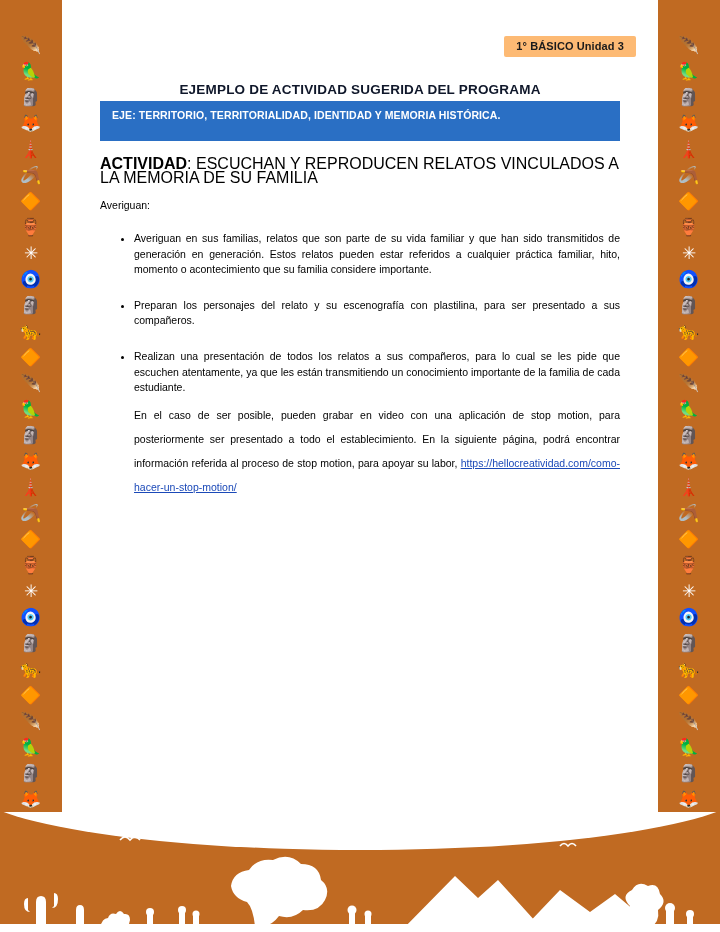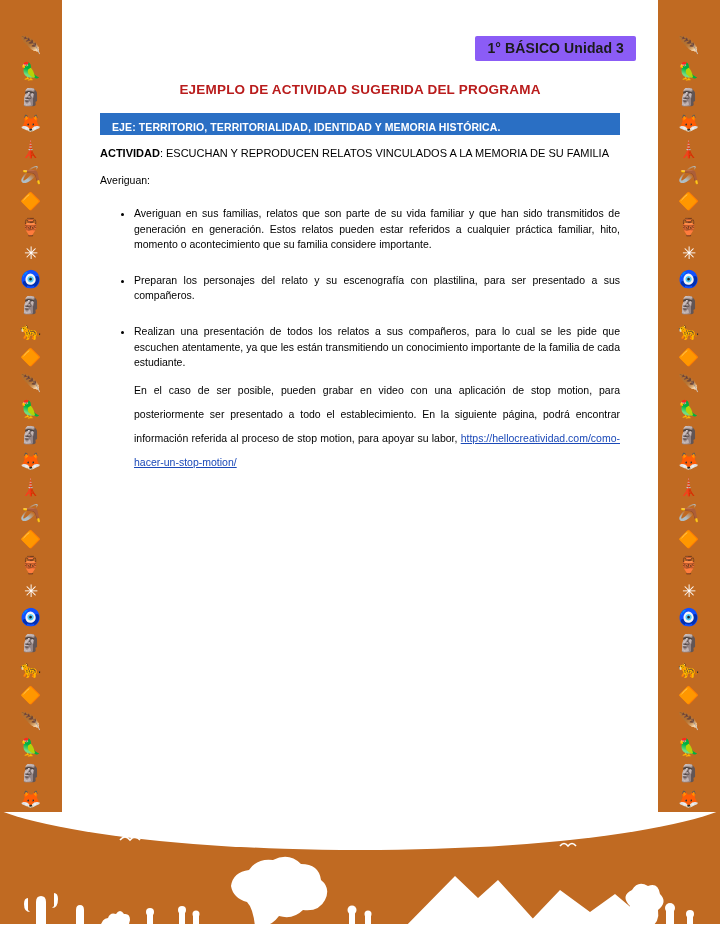--- a/index.html
+++ b/index.html
@@ -85,59 +85,59 @@
     text-align: center;
     width: 100%;
     filter: saturate(1.1);
   }
 
   
   .unit-badge {
     position: absolute;
     right: 84px;
     top: 36px;
-    background: #8b5cf6;
+    background: #fdba74;
     color: #1b1b1b;
-    font-size: 14px;
+    font-size: 11px;
     font-weight: bold;
     padding: 4px 12px 5px 12px;
     border-radius: 2px;
     letter-spacing: .1px;
     white-space: nowrap;
   }
 
   
   .content {
     position: absolute;
     left: 100px;
     top: 82px;
     width: 520px;
   }
 
   .doc-title {
     text-align: center;
     font-size: 13.5px;
     font-weight: bold;
-    color: #b91c1c;
+    color: #0f172a;
     letter-spacing: .2px;
-    margin: 0 0 16px 0;
+    margin: 0 0 4px 0;
   }
 
   .eje-bar {
     background: #2a6fc4;
     color: #ffffff;
     font-size: 10.5px;
     font-weight: bold;
-    padding: 8px 10px 2px 12px;
+    padding: 8px 10px 20px 12px;
     letter-spacing: .1px;
     margin-bottom: 8px;
   }
 
   .activity-line {
-    font-size: 11px;
+    font-size: 16px;
     color: #000000;
     margin-bottom: 14px;
     line-height: 14px;
   }
   .activity-line b { font-weight: bold; }
 
   .examples-label {
     font-size: 10.5px;
     color: #000000;
     margin-bottom: 7px;

